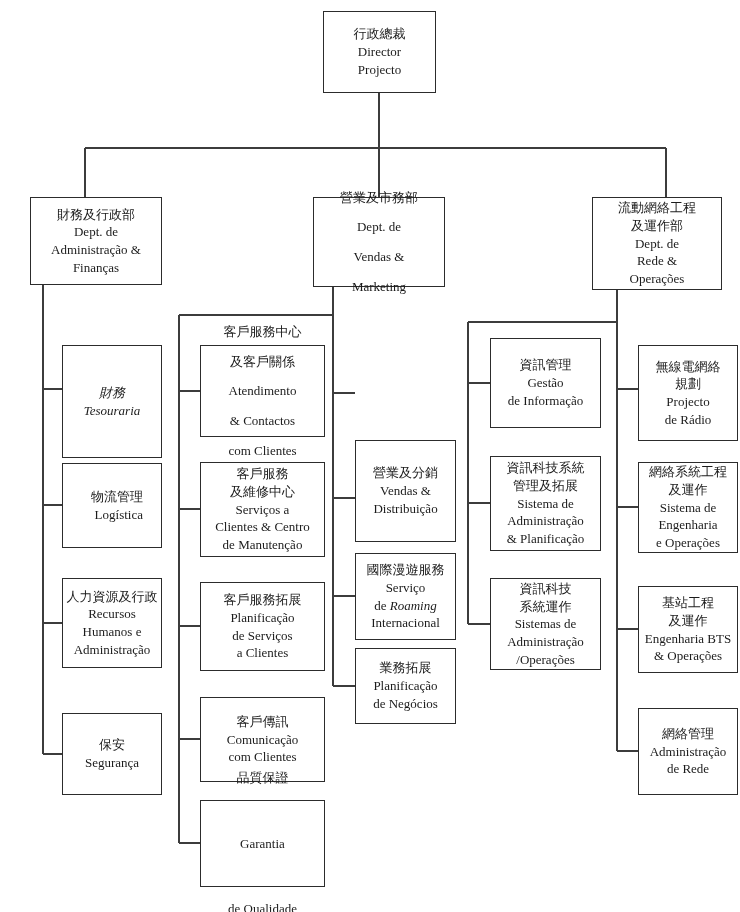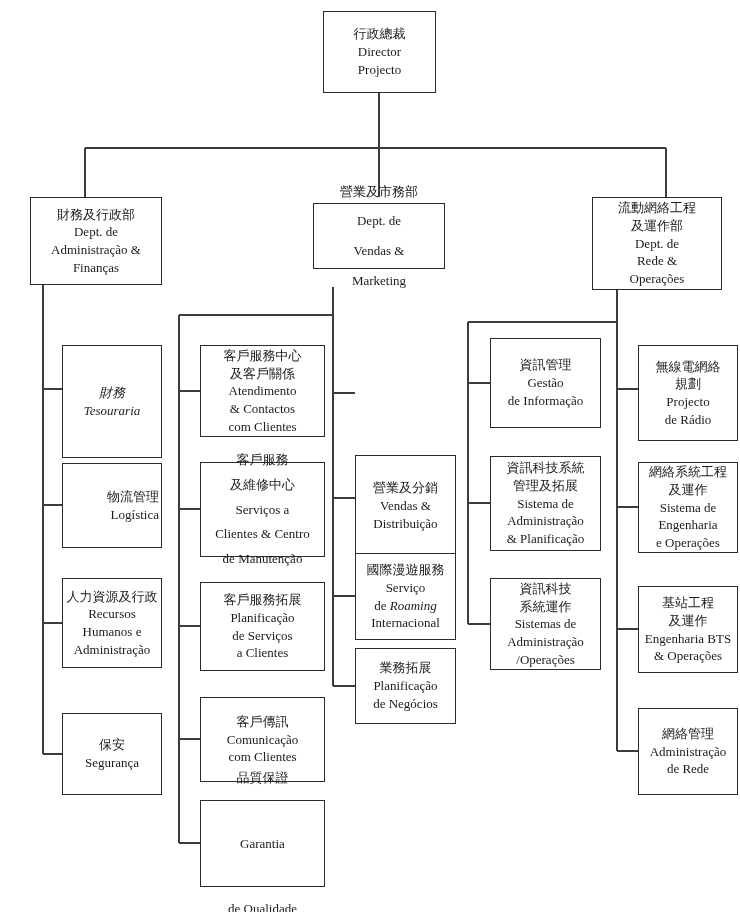--- a/index.html
+++ b/index.html
@@ -10,21 +10,21 @@
     color:var(--text,#1b1b1b);
     overflow:hidden;
   }
   .connectors{position:absolute;left:0;top:0;width:740px;height:912px;}
   .connectors line{stroke:var(--line,#3c3c3c);stroke-width:1.2;shape-rendering:crispEdges;}
   .node{
     position:absolute;box-sizing:border-box;
     border:1.4px solid var(--border,#2c2c2c);
     background:var(--background,#ffffff);
     display:flex;flex-direction:column;align-items:center;justify-content:center;
-    text-align:center;font-size:13px;line-height:1.36;padding:3px 2px;
+    text-align:center;font-size:13px;line-height:1.36;padding:3px 18px;
   }
   .node div{white-space:nowrap;}
 </style>
 </head>
 <body>
 
 <div class="page">
 
   <svg class="connectors" viewBox="0 0 740 912" xmlns="http://www.w3.org/2000/svg">
 
@@ -70,21 +70,21 @@
       <div>Director</div>
       <div>Projecto</div>
     </div>
 
   <div class="node" style="left:30px;top:197px;width:132px;height:88px;">
       <div>財務及行政部</div>
       <div>Dept. de</div>
       <div>Administração &amp;</div>
       <div>Finanças</div>
     </div>
-  <div class="node" style="left:313px;top:203px;width:132px;height:66px;gap:12px;">
+  <div class="node" style="left:313px;top:197px;width:132px;height:90px;gap:12px;">
       <div>營業及市務部</div>
       <div>Dept. de</div>
       <div>Vendas &amp;</div>
       <div>Marketing</div>
     </div>
   <div class="node" style="left:592px;top:197px;width:130px;height:93px;justify-content:center;">
       <div>流動網絡工程</div>
       <div>及運作部</div>
       <div>Dept. de</div>
       <div>Rede &amp;</div>
@@ -103,28 +103,28 @@
       <div>人力資源及行政</div>
       <div>Recursos</div>
       <div>Humanos e</div>
       <div>Administração</div>
     </div>
   <div class="node" style="left:62px;top:713px;width:100px;height:82px;">
       <div>保安</div>
       <div>Segurança</div>
     </div>
 
-  <div class="node" style="left:200px;top:345px;width:125px;height:92px;">
+  <div class="node" style="left:200px;top:345px;width:125px;height:92px;gap:12px;">
       <div>客戶服務中心</div>
       <div>及客戶關係</div>
       <div>Atendimento</div>
       <div>&amp; Contactos</div>
       <div>com Clientes</div>
     </div>
-  <div class="node" style="left:200px;top:462px;width:125px;height:95px;gap:7px;">
+  <div class="node" style="left:200px;top:462px;width:125px;height:95px;">
       <div>客戶服務</div>
       <div>及維修中心</div>
       <div>Serviços a</div>
       <div>Clientes &amp; Centro</div>
       <div>de Manutenção</div>
     </div>
   <div class="node" style="left:200px;top:582px;width:125px;height:89px;">
       <div>客戶服務拓展</div>
       <div>Planificação</div>
       <div>de Serviços</div>
@@ -134,21 +134,21 @@
       <div>客戶傳訊</div>
       <div>Comunicação</div>
       <div>com Clientes</div>
     </div>
   <div class="node" style="left:200px;top:800px;width:125px;height:87px;gap:48px;">
       <div>品質保證</div>
       <div>Garantia</div>
       <div>de Qualidade</div>
     </div>
 
-  <div class="node" style="left:355px;top:455px;width:101px;height:102px;">
+  <div class="node" style="left:355px;top:440px;width:101px;height:102px;">
       <div>營業及分銷</div>
       <div>Vendas &amp;</div>
       <div>Distribuição</div>
     </div>
   <div class="node" style="left:355px;top:553px;width:101px;height:87px;">
       <div>國際漫遊服務</div>
       <div>Serviço</div>
       <div>de <i>Roaming</i></div>
       <div>Internacional</div>
     </div>

